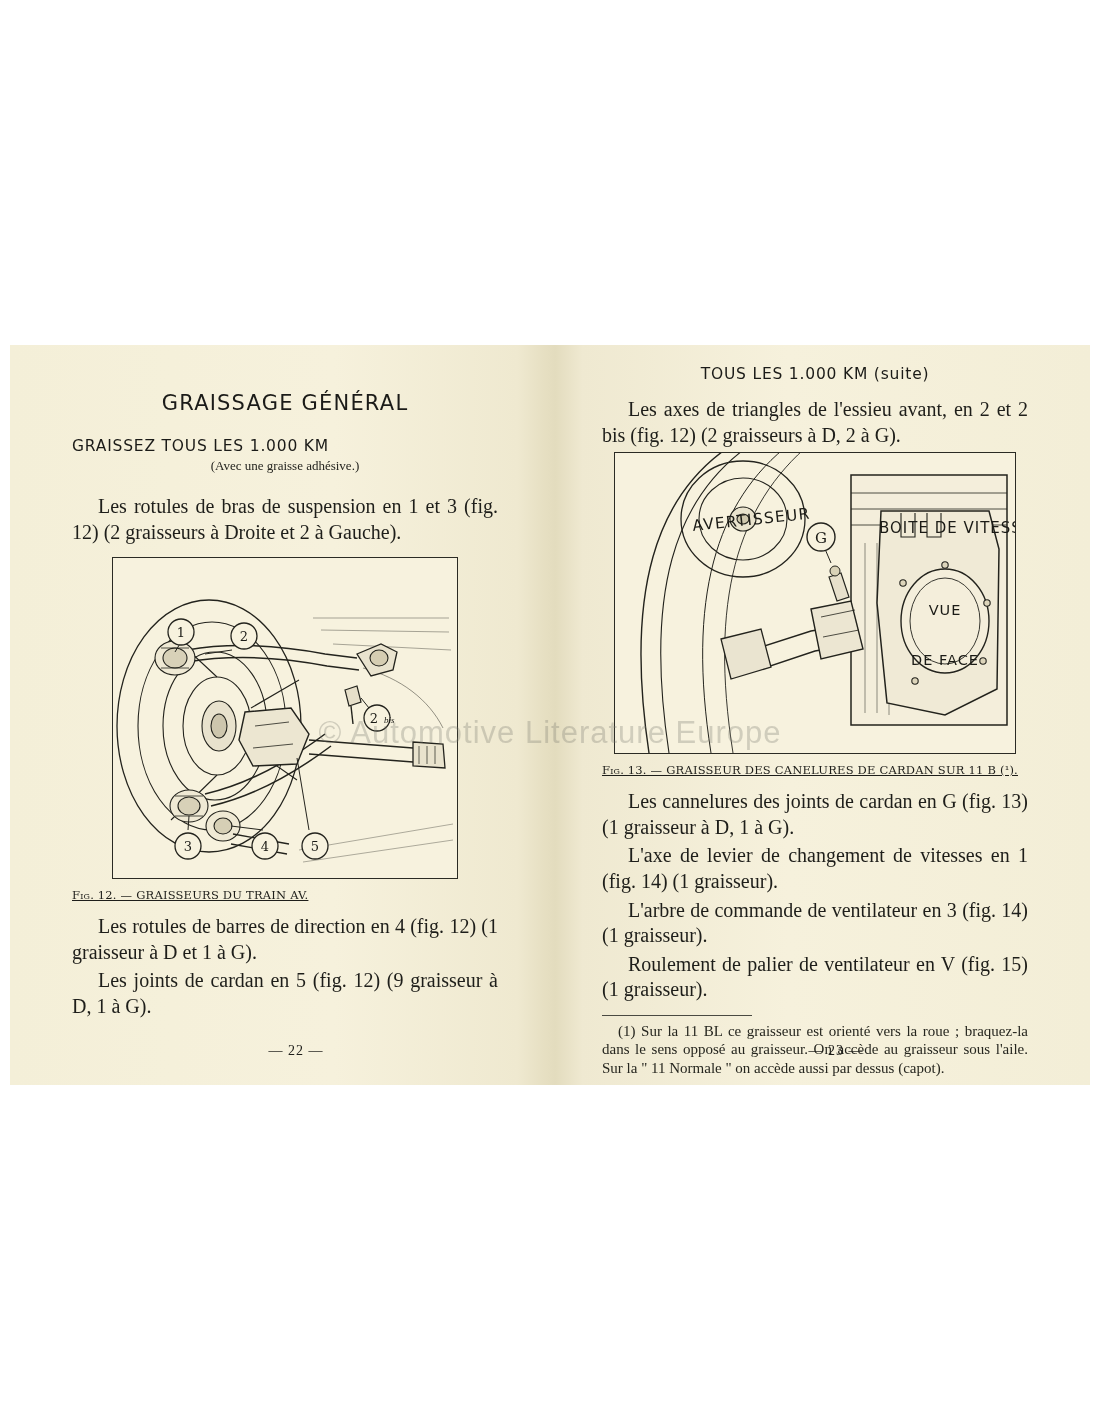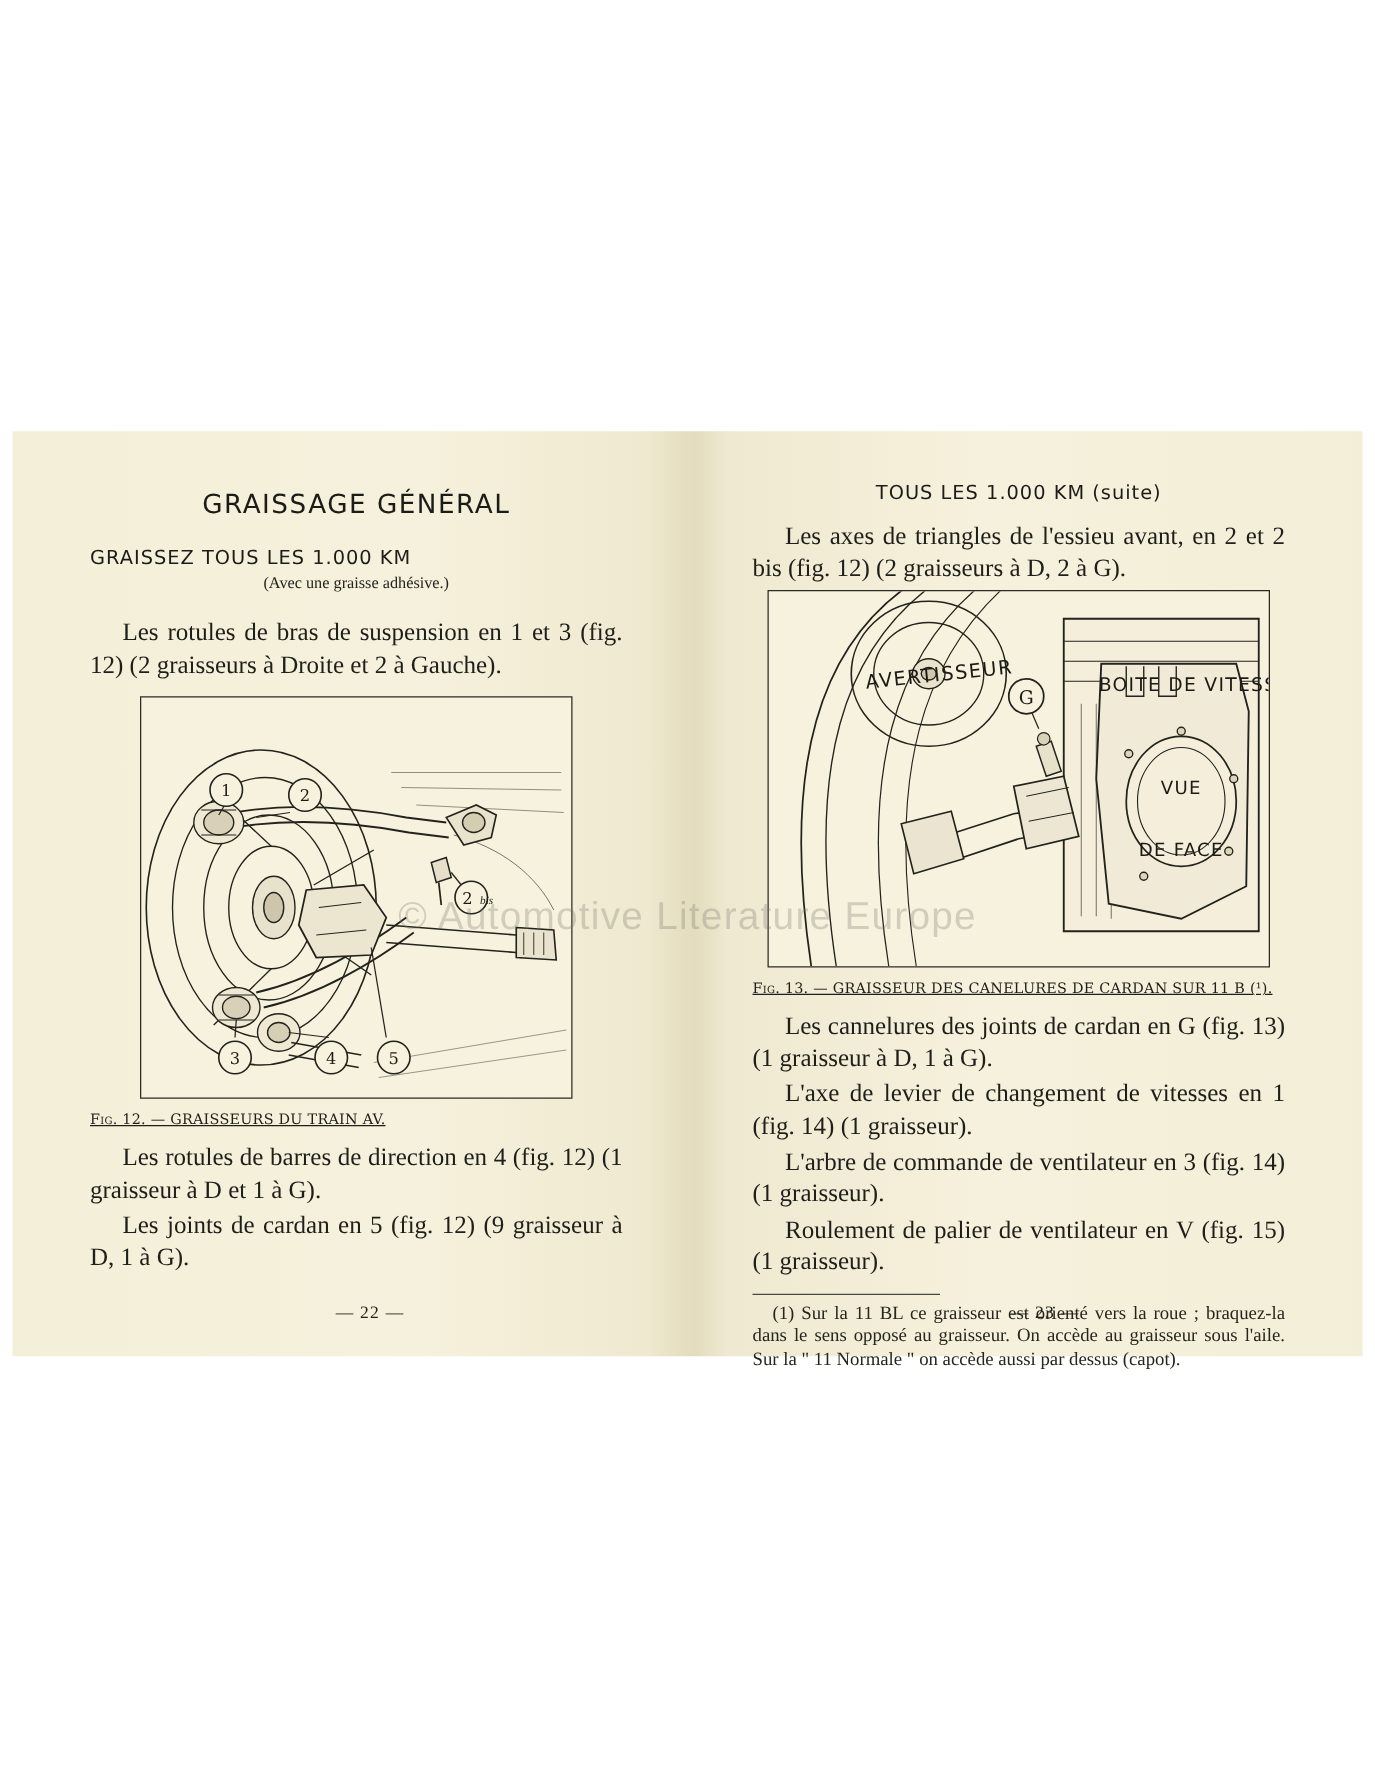--- a/index.html
+++ b/index.html
@@ -29,21 +29,21 @@
         #f6f1dc 72%, #f3eed7 100%);
     box-shadow: 0 0 0 0 transparent;
   }
   .page {
     position: absolute;
     top: 0;
     height: 100%;
     box-sizing: border-box;
   }
   #page-left  { left: 0;    width: 540px; padding: 40px 52px 0 62px; }
-  #page-right { left: 540px; width: 540px; padding: 40px 62px 0 52px; }
+  #page-right { left: 540px; width: 540px; padding: 20px 62px 0 52px; }
 
   
   .h1 {
     font-family: "DejaVu Sans", sans-serif;
     font-size: 21px;
     letter-spacing: 1.2px;
     text-align: center;
     color: #1b1b18;
     margin: 6px 0 22px 0;
     font-weight: 400;

